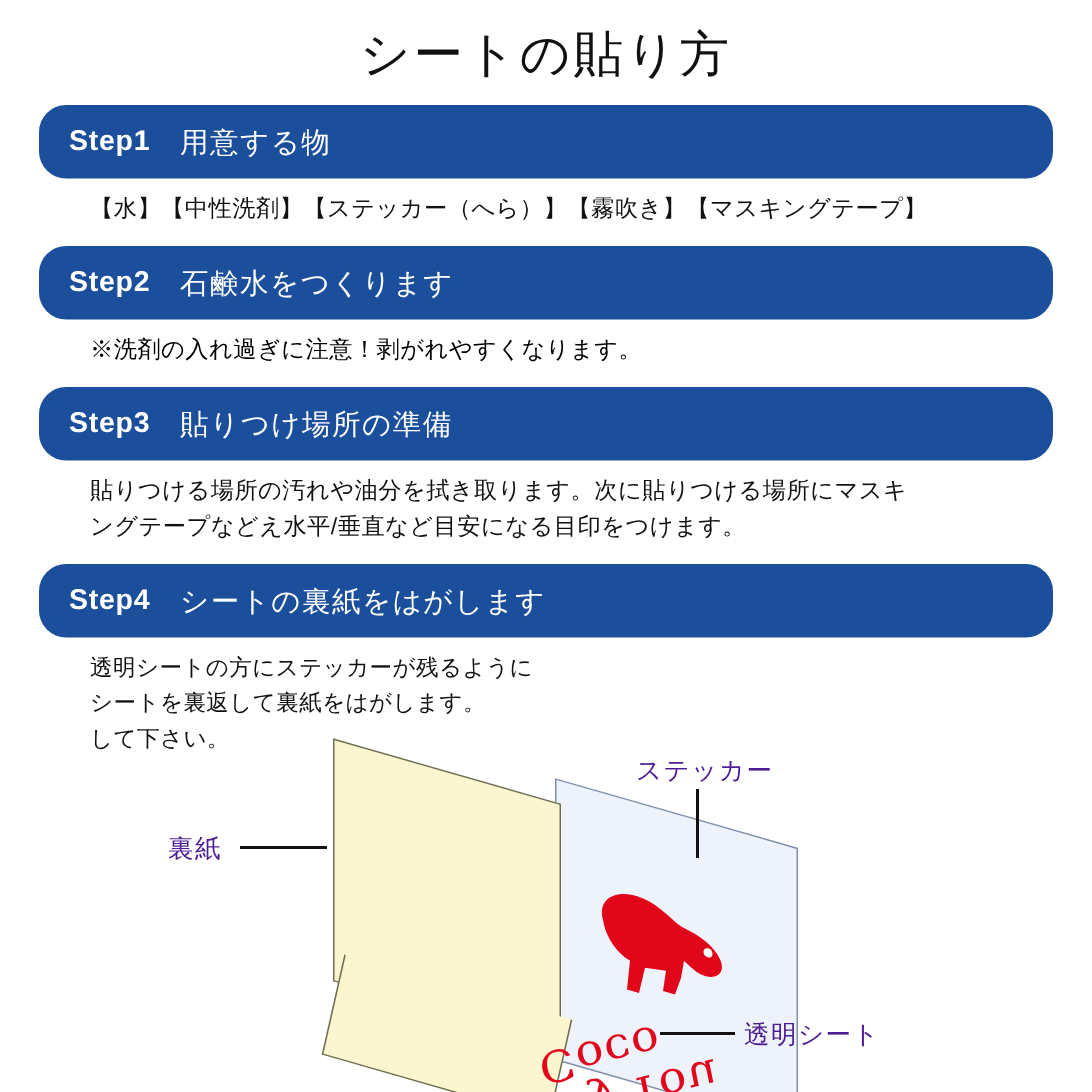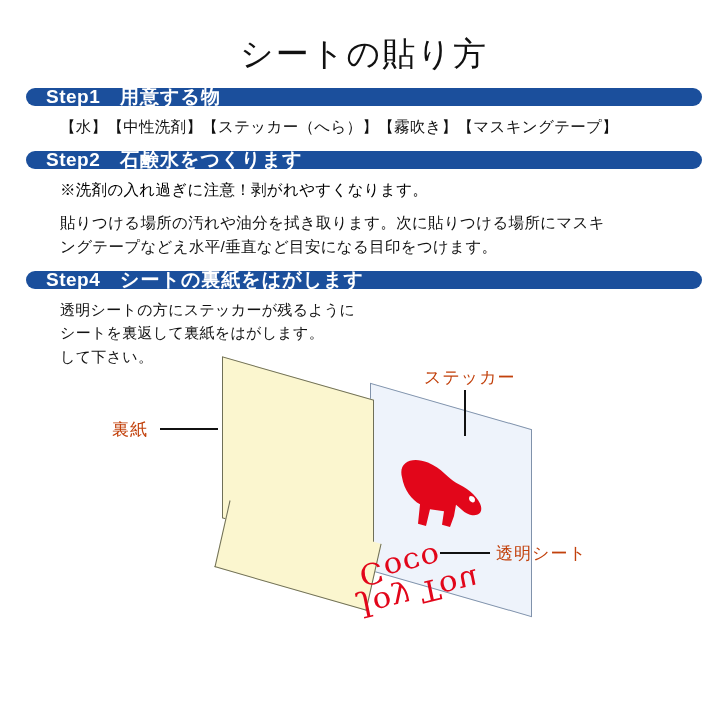--- a/index.html
+++ b/index.html
@@ -14,46 +14,46 @@
   .page{
     position:relative;
     width:728px;height:728px;
   }
   .title{
     text-align:center;
     font-size:33px;
     font-weight:400;
     letter-spacing:2px;
     color:#111;
-    padding-top:32px;
+    padding-top:14px;
     height:44px;
     line-height:44px;
   }
   .steps{
     padding:0 26px;
   }
   .step-bar{
     background:#1b4f9c;
     color:#ffffff;
     border-radius:18px;
-    height:18px;
+    height:49px;
     display:flex;
     align-items:center;
     padding-left:20px;
     margin-top:12px;
   }
   .step-num{
     font-size:19px;
     font-weight:bold;
     letter-spacing:0.5px;
     min-width:74px;
   }
   .step-label{
     font-size:19px;
-    font-weight:700;
+    font-weight:400;
     letter-spacing:1px;
   }
   .step-body{
     padding:9px 34px 0 34px;
     font-size:15.5px;
     line-height:1.55;
     color:#111;
   }
   .step-body .line{
     display:block;
@@ -108,21 +108,21 @@
     font-style:italic;
     font-size:30px;
     transform: scaleY(-1) skewY(14deg);
     line-height:1.05;
     letter-spacing:1px;
     white-space:nowrap;
   }
   .callout{
     position:absolute;
     font-size:17px;
-    color:#c2410c;
+    color:#4c1d95;
     letter-spacing:1px;
     white-space:nowrap;
   }
   .lead{
     position:absolute;
     background:#111;
   }
 </style>
 </head>
 <body>
@@ -142,20 +142,24 @@
     </div>
 
     <div class="step-bar">
       <span class="step-num">Step2</span>
       <span class="step-label">石鹸水をつくります</span>
     </div>
     <div class="step-body">
       <span class="line warn">※洗剤の入れ過ぎに注意！剥がれやすくなります。</span>
     </div>
 
+    <div class="step-bar">
+      <span class="step-num">Step3</span>
+      <span class="step-label">貼りつけ場所の準備</span>
+    </div>
     <div class="step-body">
       <span class="line">貼りつける場所の汚れや油分を拭き取ります。次に貼りつける場所にマスキ</span>
       <span class="line">ングテープなどえ水平/垂直など目安になる目印をつけます。</span>
     </div>
 
     <div class="step-bar">
       <span class="step-num">Step4</span>
       <span class="step-label">シートの裏紙をはがします</span>
     </div>
     <div class="step-body body-small">

